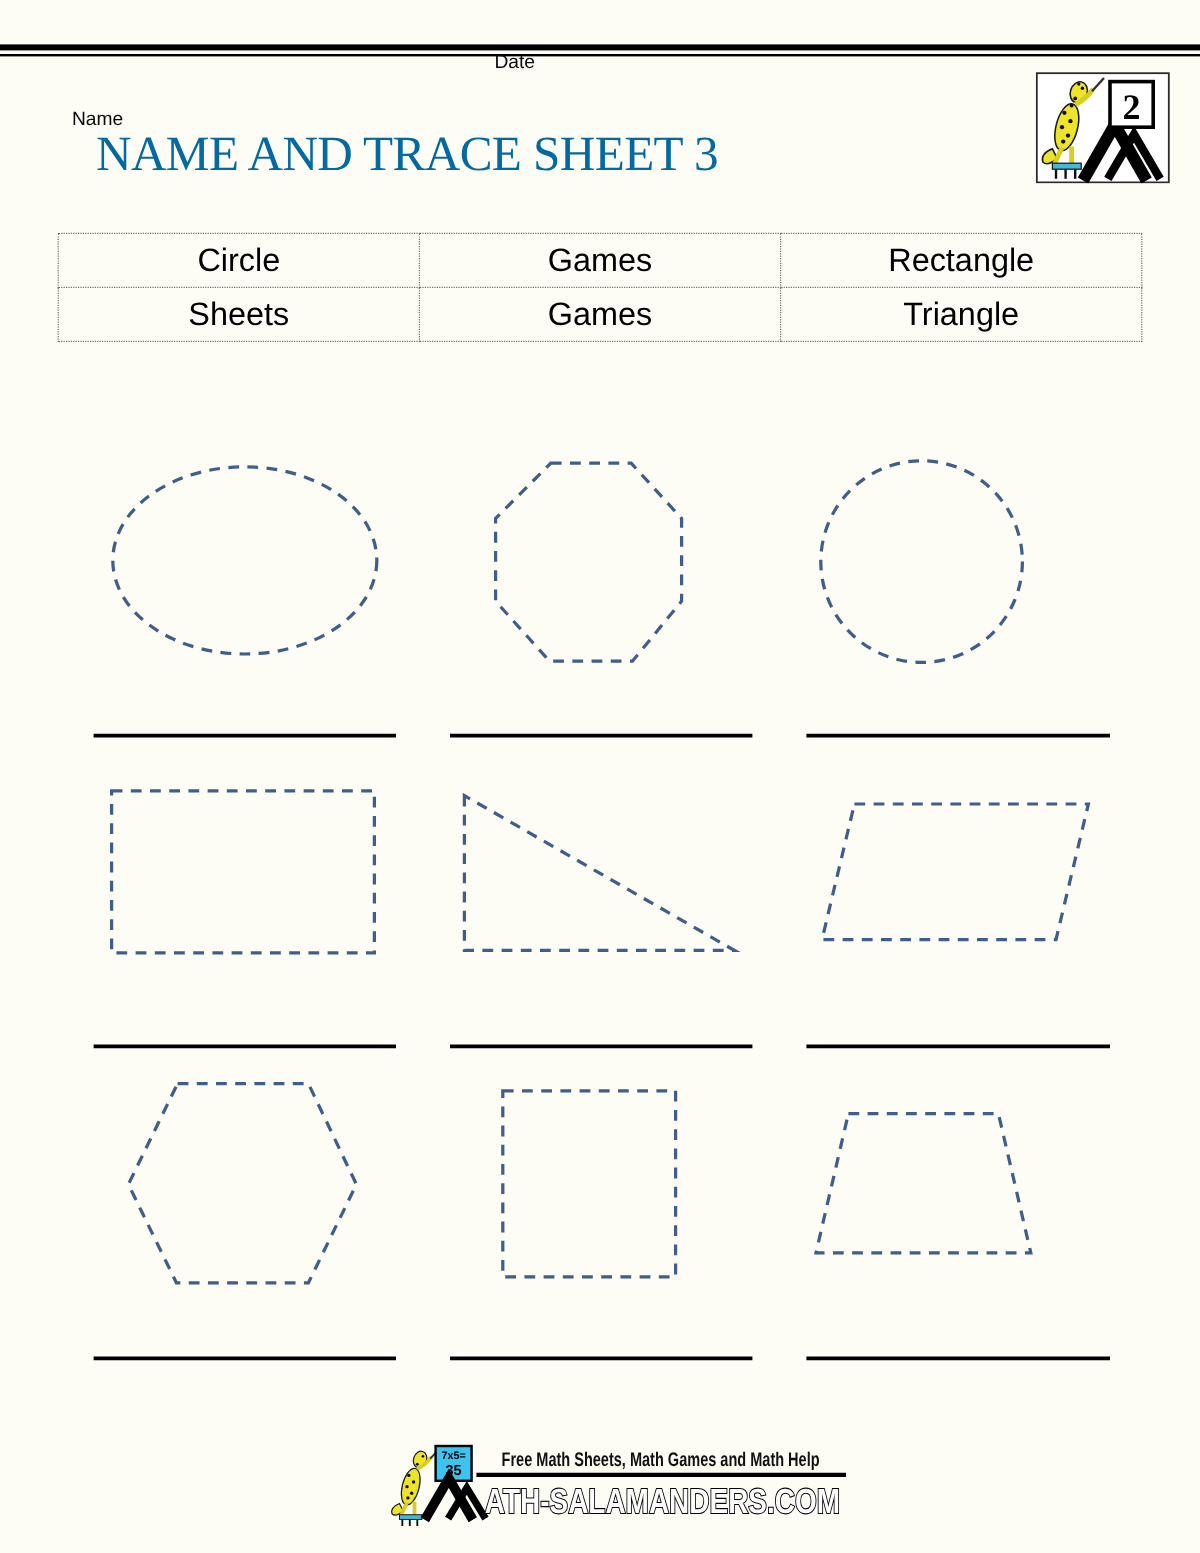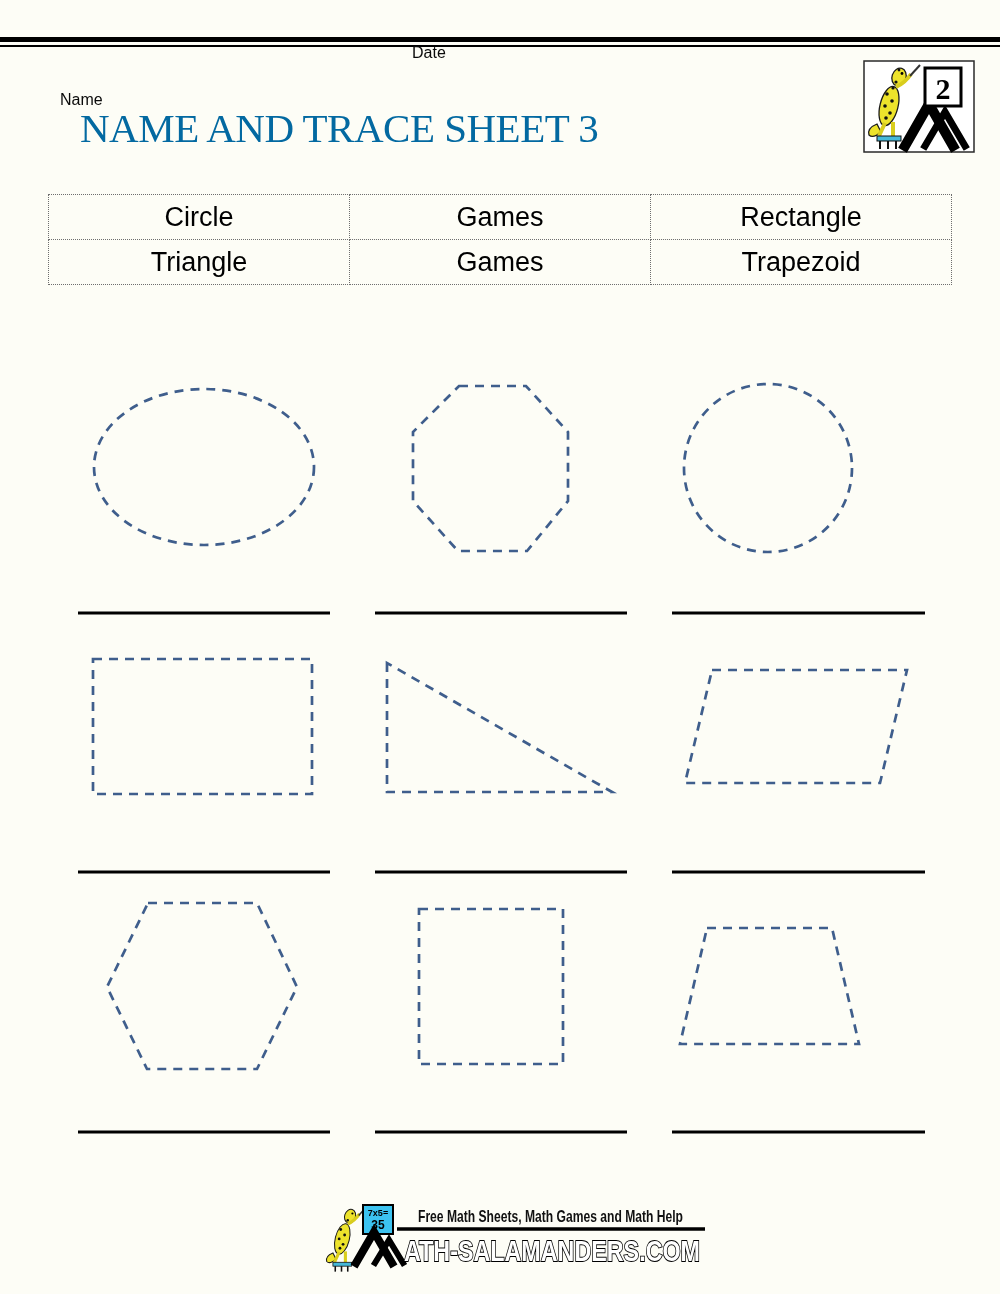--- a/index.html
+++ b/index.html
@@ -84,23 +84,23 @@
   <h1 class="sheet-title">NAME AND TRACE SHEET 3</h1>
 
   <table class="name-table">
     <tbody>
         <tr>
       <td>Circle</td>
       <td>Games</td>
       <td>Rectangle</td>
     </tr>
     <tr>
+      <td>Sheets</td>
+      <td>Games</td>
       <td>Triangle</td>
-      <td>Games</td>
-      <td>Trapezoid</td>
     </tr>
   </tbody>
     </table>
 
   <svg id="shapes-svg" class="shapes-layer" width="1000" height="1294" viewBox="0 0 1000 1294">
       <ellipse cx="204" cy="467" rx="110" ry="78" fill="none" stroke="#3f5e8c" stroke-width="2.7" stroke-dasharray="9 7"></ellipse>
       <polygon points="459,386 526,386 568,432 568,501 527,551 458,551 413,501 413,432" fill="none" stroke="#3f5e8c" stroke-width="2.7" stroke-dasharray="9 7"></polygon>
       <ellipse cx="768" cy="468" rx="84" ry="84" fill="none" stroke="#3f5e8c" stroke-width="2.7" stroke-dasharray="9 7"></ellipse>
       <polygon points="93,659 312,659 312,794 93,794" fill="none" stroke="#3f5e8c" stroke-width="2.7" stroke-dasharray="9 7"></polygon>
       <polygon points="387,663 387,792 612,792" fill="none" stroke="#3f5e8c" stroke-width="2.7" stroke-dasharray="9 7"></polygon>

